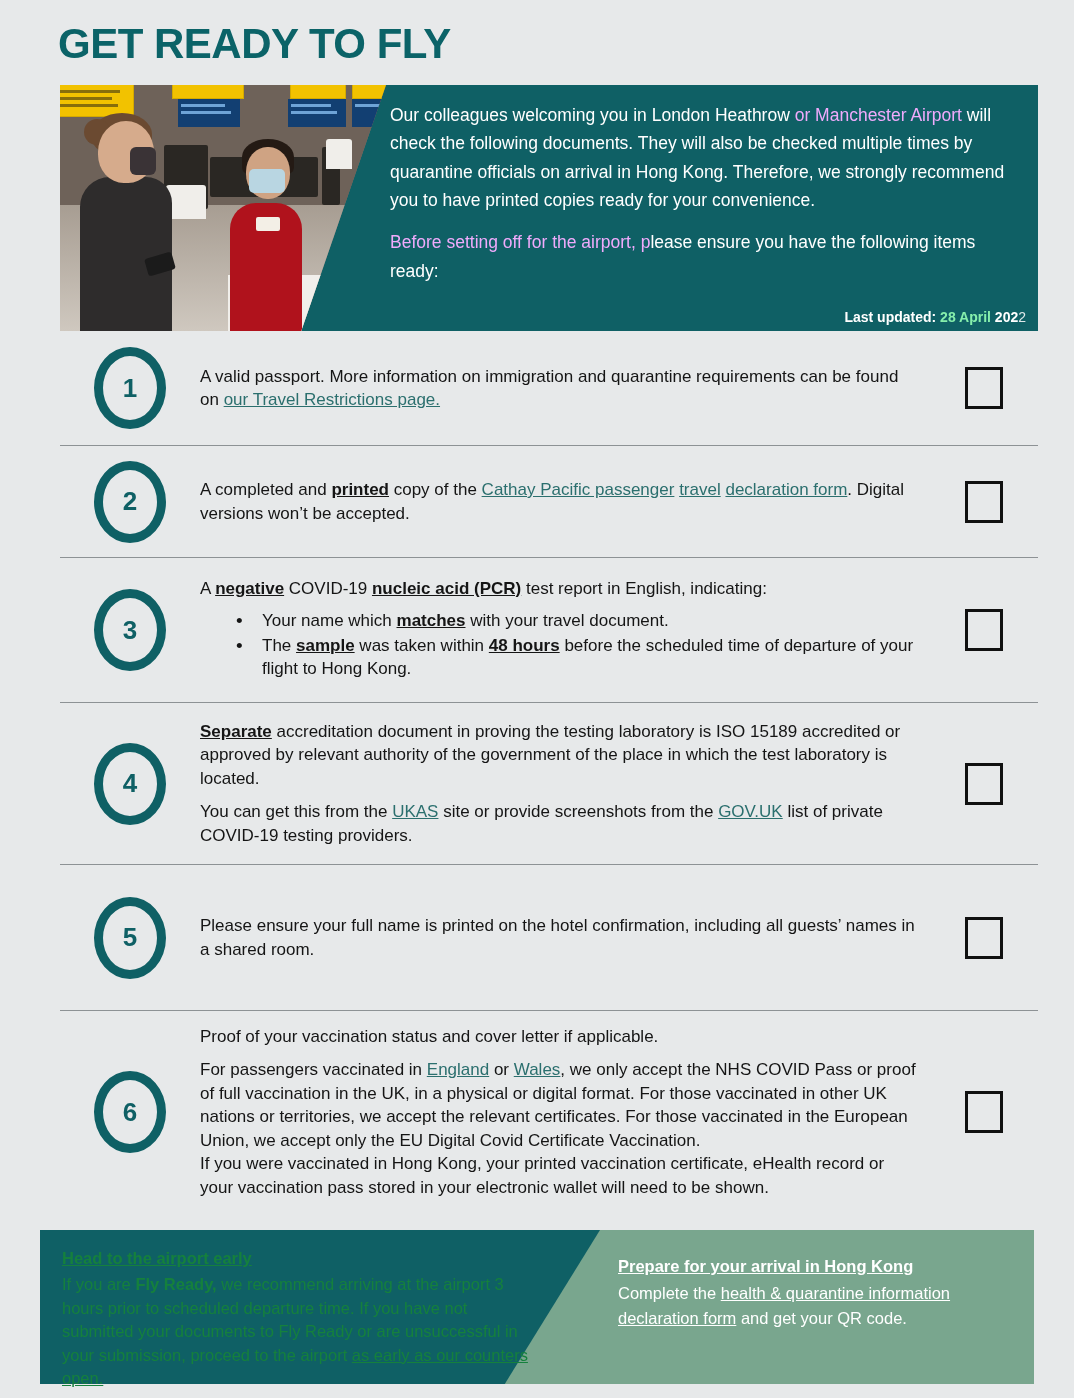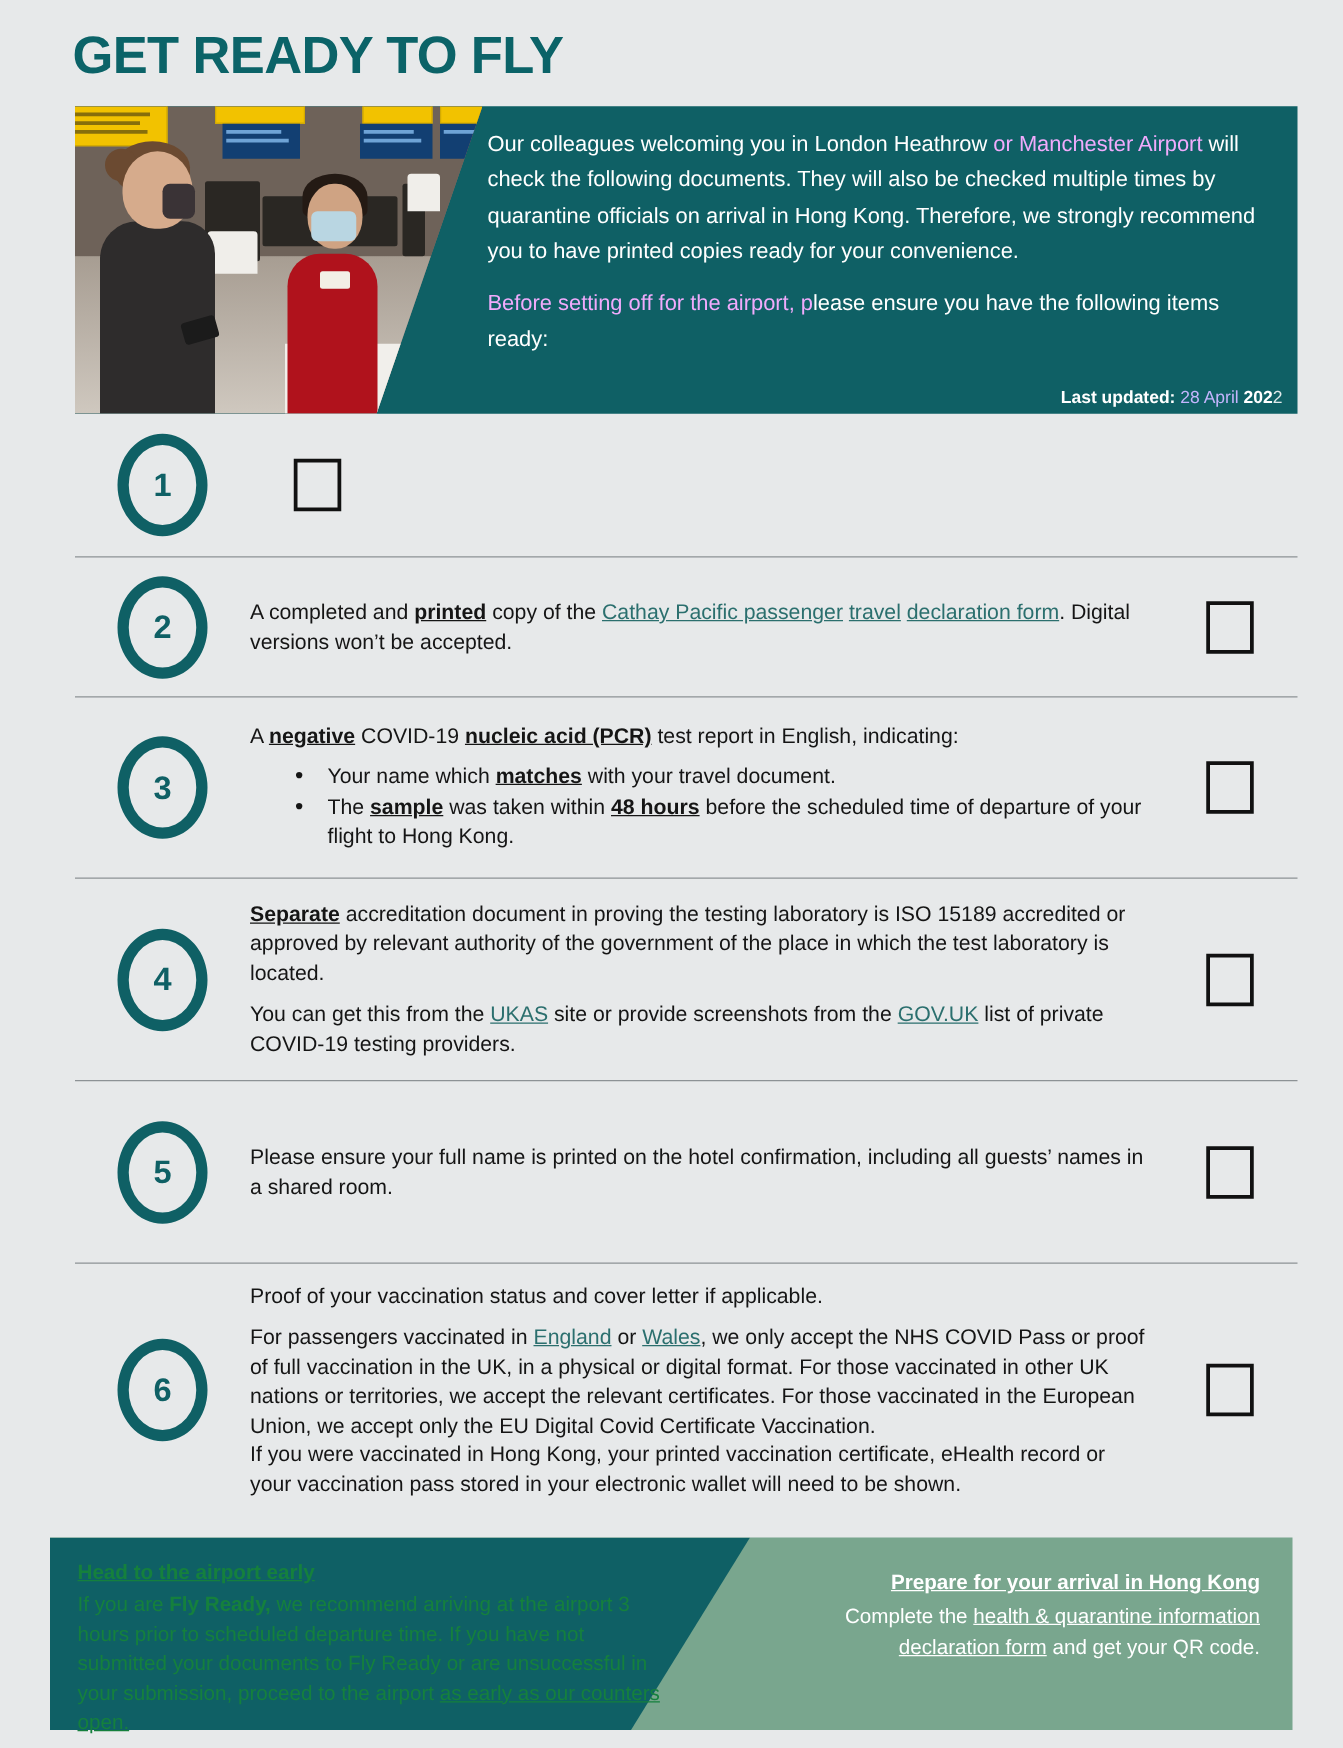--- a/index.html
+++ b/index.html
@@ -72,21 +72,21 @@
     color: #ffffff;
   }
   .banner-text p { font-size: 17.5px; line-height: 1.62; margin-bottom: 14px; }
   .banner-text .b { font-weight: normal; }
   .banner-text .r { font-weight: normal; color: #f0abfc; }
   .last-updated {
     position: absolute; right: 12px; bottom: 6px;
     font-size: 14px; color: #ffffff;
   }
   .last-updated .lbl { font-weight: bold; }
-  .last-updated .dim { font-weight: normal; color: #c4b5fd; }
+  .last-updated .dim { font-weight: bold; color: #86efac; }
   .last-updated .yr  { font-weight: bold; }
   .last-updated .yr2 { font-weight: normal; color: #dfe9ea; }
 
   
   .list { position: absolute; left: 60px; top: 331px; width: 978px; }
   .row {
     position: relative;
     display: flex; align-items: center;
     border-bottom: 1px solid #8d9295;
     padding: 0;
@@ -130,21 +130,21 @@
     -webkit-clip-path: polygon(0 0, 100% 0, 83% 100%, 0 100%);
     clip-path: polygon(0 0, 100% 0, 83% 100%, 0 100%);
   }
   .f-left {
     position: absolute; left: 22px; top: 17px; width: 470px;
     color: #15803d; font-size: 16.5px; line-height: 1.42;
   }
   .f-left .hd { font-weight: bold; text-decoration: underline; display:block; margin-bottom: 3px; font-size:16.5px;}
   .f-right {
     position: absolute; left: 578px; top: 24px; width: 390px;
-    color: #ffffff; font-size: 16.5px; line-height: 1.5; text-align: right;
+    color: #ffffff; font-size: 16.5px; line-height: 1.5; text-align: left;
   }
   .f-right .hd { font-weight: bold; text-decoration: underline; display:block; margin-bottom: 2px; }
   .f-left u, .f-right u { text-decoration: underline; }
   .f-left b { font-weight: bold; }
 </style>
 </head>
 <body>
 
 <div class="page">
 
@@ -207,20 +207,23 @@
       <span class="lbl">Last updated:</span><span class="dim"> 28 April </span><span class="yr">202</span><span class="yr2">2</span>
     </div>
   </div>
 
   <div class="list">
 
     <div class="row" style="min-height:115px;">
       <div class="num-wrap">
         <div class="num-circle">1</div>
       </div>
+      <div class="body">
+        <p><span>A valid passport. More information on immigration and quarantine requirements can be found on </span><a class="lnk">our Travel Restrictions page.</a></p>
+      </div>
       <div class="chk-wrap">
         <div class="chk"></div>
       </div>
     </div>
 
     <div class="row" style="min-height:112px;">
       <div class="num-wrap">
         <div class="num-circle">2</div>
       </div>
       <div class="body">

